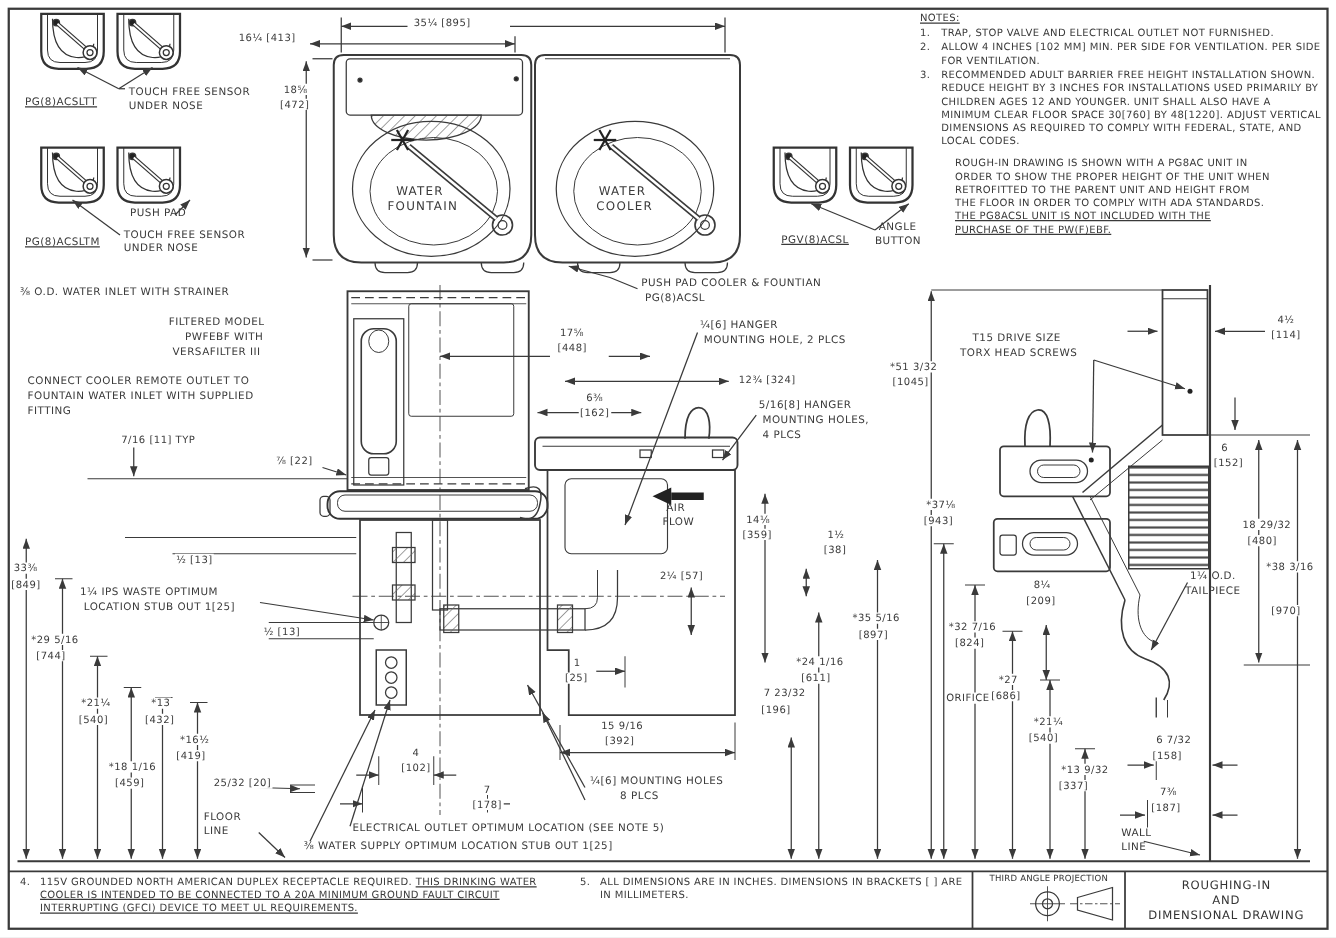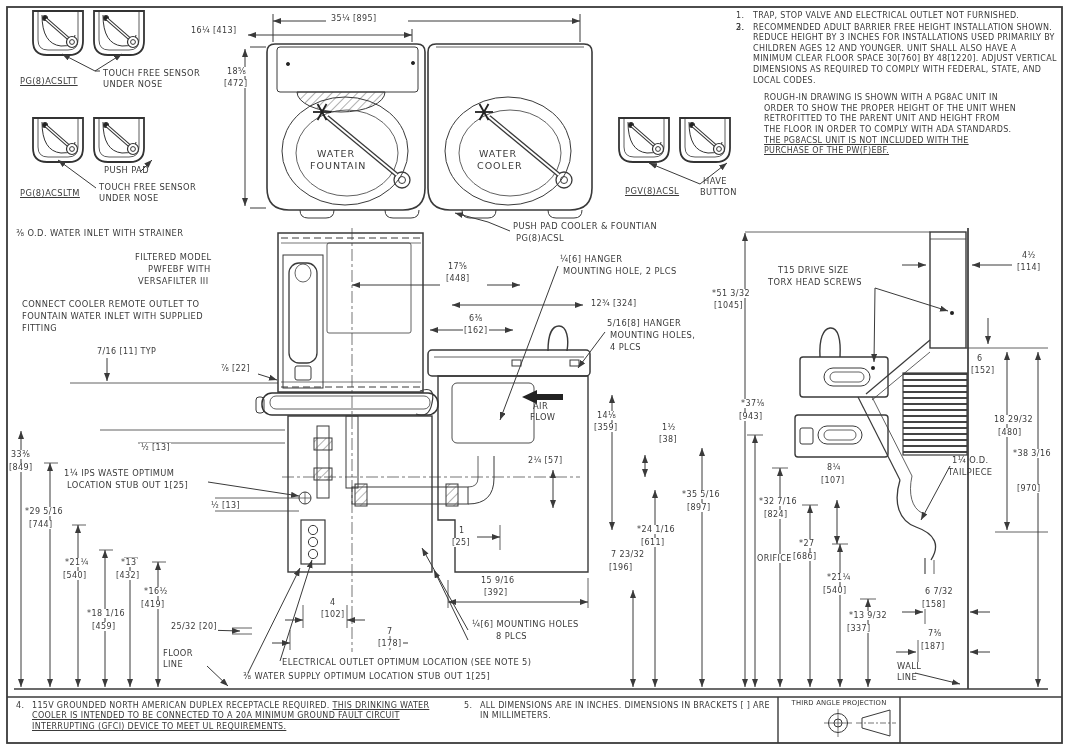--- a/index.html
+++ b/index.html
@@ -299,21 +299,21 @@
 <div class="labels">
 
   <span class="lb co ul" style="left:20px;top:76px">PG(8)ACSLTT</span>
   <span class="lb co" style="left:103px;top:68px">TOUCH FREE SENSOR</span>
   <span class="lb co" style="left:103px;top:79px">UNDER NOSE</span>
   <span class="lb co" style="left:104px;top:165px">PUSH PAD</span>
   <span class="lb co" style="left:99px;top:182px">TOUCH FREE SENSOR</span>
   <span class="lb co" style="left:99px;top:193px">UNDER NOSE</span>
   <span class="lb co ul" style="left:20px;top:188px">PG(8)ACSLTM</span>
   <span class="lb co ul" style="left:625px;top:186px">PGV(8)ACSL</span>
-  <span class="lb co" style="left:703px;top:176px">HAVE</span>
+  <span class="lb co" style="left:703px;top:176px">ANGLE</span>
   <span class="lb co" style="left:700px;top:187px">BUTTON</span>
 
   <span class="lb dim" style="left:330px;top:14px">35¼ [895]</span>
   <span class="lb dim" style="left:190px;top:26px">16¼ [413]</span>
   <span class="lb dim" style="left:226px;top:67px">18⅝</span>
   <span class="lb dim" style="left:223px;top:79px">[472]</span>
   <span class="lb big" style="left:317px;top:148px">WATER</span>
   <span class="lb big" style="left:310px;top:160px">FOUNTAIN</span>
   <span class="lb big" style="left:479px;top:148px">WATER</span>
   <span class="lb big" style="left:477px;top:160px">COOLER</span>
@@ -394,50 +394,56 @@
 
   <span class="lb dim" style="left:740px;top:399px">*37⅛</span>
   <span class="lb dim" style="left:738px;top:412px">[943]</span>
   <span class="lb dim" style="left:976px;top:354px">6</span>
   <span class="lb dim" style="left:970px;top:366px">[152]</span>
   <span class="lb dim" style="left:993px;top:415px">18 29/32</span>
   <span class="lb dim" style="left:997px;top:428px">[480]</span>
   <span class="lb dim" style="left:1012px;top:449px">*38 3/16</span>
   <span class="lb dim" style="left:1016px;top:484px">[970]</span>
   <span class="lb dim" style="left:826px;top:463px">8¼</span>
-  <span class="lb dim" style="left:820px;top:476px">[107]</span>
+  <span class="lb dim" style="left:820px;top:476px">[209]</span>
   <span class="lb dim" style="left:758px;top:497px">*32 7/16</span>
   <span class="lb dim" style="left:763px;top:510px">[824]</span>
   <span class="lb dim" style="left:756px;top:554px">ORIFICE</span>
   <span class="lb dim" style="left:798px;top:539px">*27</span>
   <span class="lb dim" style="left:792px;top:552px">[686]</span>
   <span class="lb dim" style="left:826px;top:573px">*21¼</span>
   <span class="lb dim" style="left:822px;top:586px">[540]</span>
   <span class="lb co" style="left:952px;top:455px">1¼ O.D.</span>
   <span class="lb co" style="left:948px;top:467px">TAILPIECE</span>
   <span class="lb dim" style="left:848px;top:611px">*13 9/32</span>
   <span class="lb dim" style="left:846px;top:624px">[337]</span>
   <span class="lb dim" style="left:924px;top:587px">6 7/32</span>
   <span class="lb dim" style="left:921px;top:600px">[158]</span>
   <span class="lb dim" style="left:927px;top:629px">7⅜</span>
   <span class="lb dim" style="left:920px;top:642px">[187]</span>
   <span class="lb co" style="left:897px;top:661px">WALL</span>
   <span class="lb co" style="left:897px;top:672px">LINE</span>
 </div>
 
 <div class="notes">
+  <div><span class="ul">NOTES:</span></div>
   <div class="nitem"><span class="nnum">1.</span><span>TRAP, STOP VALVE AND ELECTRICAL OUTLET NOT FURNISHED.</span></div>
-  <div class="nitem"><span class="nnum">2.</span></div>
+  <div class="nitem"><span class="nnum">2.</span><span>ALLOW 4 INCHES [102 MM] MIN. PER SIDE FOR VENTILATION. PER SIDE FOR VENTILATION.</span></div>
   <div class="nitem"><span class="nnum">3.</span><span>RECOMMENDED ADULT BARRIER FREE HEIGHT INSTALLATION SHOWN. REDUCE HEIGHT BY 3 INCHES FOR INSTALLATIONS USED PRIMARILY BY CHILDREN AGES 12 AND YOUNGER. UNIT SHALL ALSO HAVE A MINIMUM CLEAR FLOOR SPACE 30[760] BY 48[1220]. ADJUST VERTICAL DIMENSIONS AS REQUIRED TO COMPLY WITH FEDERAL, STATE, AND LOCAL CODES.</span></div>
   <div class="npara"><span>ROUGH-IN DRAWING IS SHOWN WITH A PG8AC UNIT IN ORDER TO SHOW THE PROPER HEIGHT OF THE UNIT WHEN RETROFITTED TO THE PARENT UNIT AND HEIGHT FROM THE FLOOR IN ORDER TO COMPLY WITH ADA STANDARDS. </span><span class="ul">THE PG8ACSL UNIT IS NOT INCLUDED WITH THE PURCHASE OF THE PW(F)EBF.</span></div>
 </div>
 
 <div class="foot" style="left:16px;top:701px;width:440px">
   <span class="fnum">4.</span>
   <span class="ftext"><span>115V GROUNDED NORTH AMERICAN DUPLEX RECEPTACLE REQUIRED. </span><span class="ul">THIS DRINKING WATER COOLER IS INTENDED TO BE CONNECTED TO A 20A MINIMUM GROUND FAULT CIRCUIT INTERRUPTING (GFCI) DEVICE TO MEET UL REQUIREMENTS.</span></span>
 </div>
 <div class="foot" style="left:464px;top:701px;width:306px">
   <span class="fnum">5.</span>
   <span class="ftext"><span>ALL DIMENSIONS ARE IN INCHES. DIMENSIONS IN BRACKETS [ ] ARE IN MILLIMETERS.</span></span>
 </div>
 <div class="tangle">THIRD ANGLE PROJECTION</div>
+<div class="tblock">
+  <div>ROUGHING-IN</div>
+  <div>AND</div>
+  <div>DIMENSIONAL DRAWING</div>
+</div>
 
 </div>
 
 </body></html>

